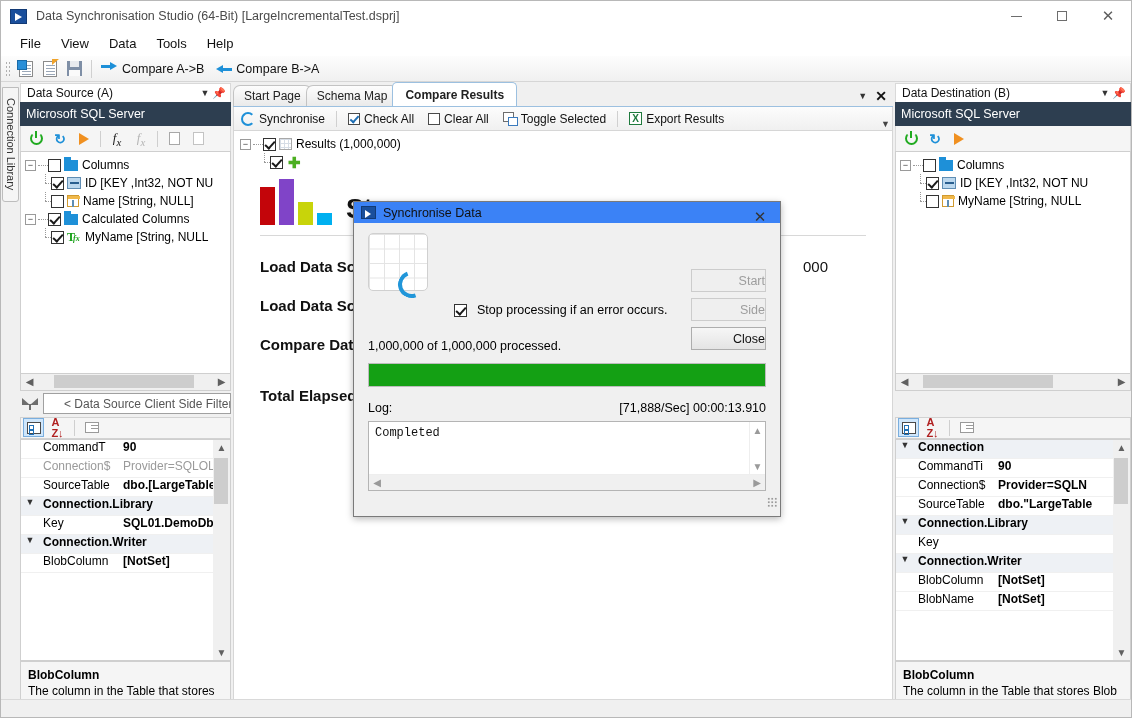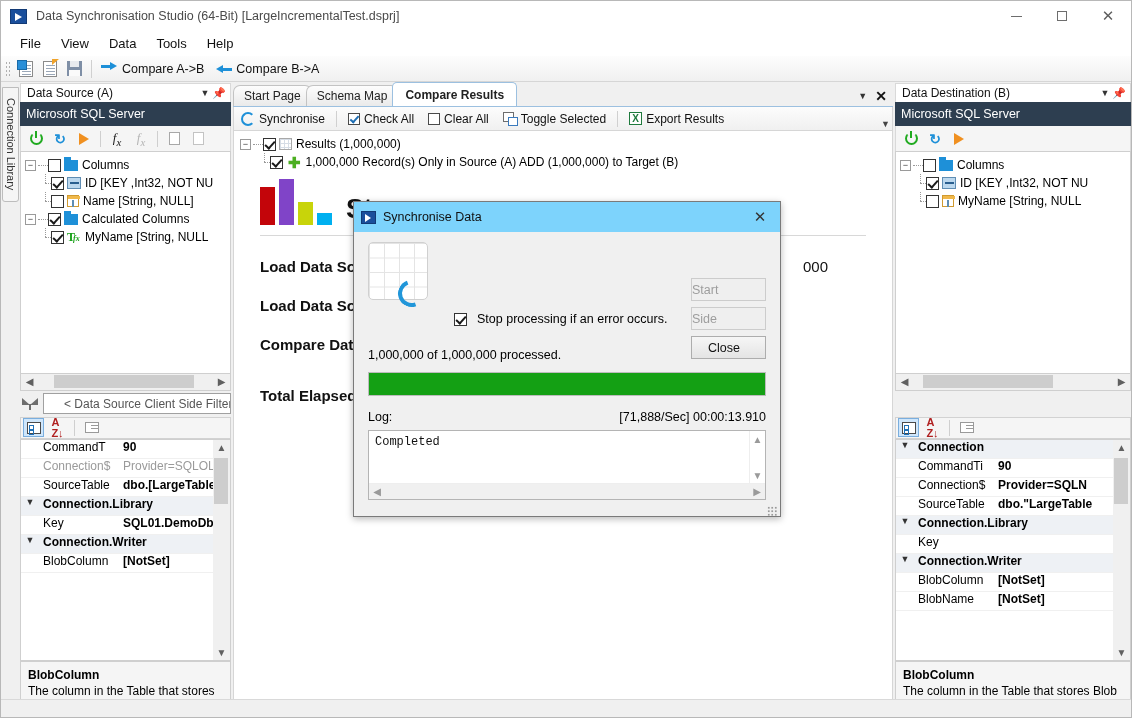--- a/index.html
+++ b/index.html
@@ -370,21 +370,21 @@
   .report-line.total .rl-label { width:175px; }
 
   
   .modal {
     position:absolute; left:352px; top:200px; width:428px; height:316px;
     background:#f0f0f0; border:1px solid #7a7a7a;
     box-shadow: 0 2px 7px rgba(0,0,0,0.28);
     z-index: 50;
   }
   .modal-title {
-    height: 30px; background:#7dd3fc; display:flex; align-items:center; padding-left:7px;
+    height: 21px; background:#3b82f6; display:flex; align-items:center; padding-left:7px;
     position:relative;
   }
   .modal-title .m-icon {
     width:15px;height:13px;background:#1a4f9c;margin-right:7px;position:relative;border:1px solid #123a75;
   }
   .modal-title .m-icon::after{content:"";position:absolute;left:3px;top:2.5px;width:0;height:0;
     border-left:6px solid #fff;border-top:4px solid transparent;border-bottom:4px solid transparent;}
   .modal-title .m-text { font-size:12.5px; color:#111; }
   .modal-close { position:absolute; right:0; top:0; width:40px; height:30px;
                  display:flex;align-items:center;justify-content:center; color:#333; font-size:15px; }
@@ -400,21 +400,21 @@
     position:absolute; left:30px; top:38px; width:27px;height:27px;
     border:4px solid #2196d9; border-radius:50%;
     border-top-color: transparent; border-right-color: transparent;
     transform: rotate(25deg);
   }
   .dlg-chk-row { position:absolute; left:100px; top:80px; display:flex; align-items:center; gap:7px; font-size:12.5px; }
   .dlg-processed { position:absolute; left:14px; top:116px; font-size:12.5px; }
   .dlg-btn {
     position:absolute; right:14px; width: 75px; height: 23px;
     border:1px solid #adadad; background: linear-gradient(to bottom,#f6f6f6,#e4e4e4);
-    display:flex; align-items:center; justify-content:flex-start; font-size:12.5px; color:#111;
+    display:flex; align-items:center; justify-content:flex-end; font-size:12.5px; color:#111;
   }
   .dlg-btn.disabled { color:#9d9d9d; background:#efefef; border-color:#cccccc; }
   .dlg-btn.b1 { top: 46px; }
   .dlg-btn.b2 { top: 75px; }
   .dlg-btn.b3 { top: 104px; padding-left: 16px; }
   .progress-outer {
     position:absolute; left:14px; right:14px; top:140px; height:24px;
     background:#e6e6e6; border:1px solid #bcbcbc;
   }
   .progress-fill { height:100%; background:#14a014; }
@@ -696,21 +696,20 @@
           <span class="expander">−</span>
           <span class="dotline"></span>
           <span class="cbx checked"></span>
           <span class="ico-grid"></span>
           <span>Results (1,000,000)</span>
         </div>
         <div class="res-row" style="padding-left:26px;">
           <span class="dotline-v"></span>
           <span class="cbx checked"></span>
           <span class="ico-plus">✚</span>
-          <span>1,000,000 Record(s) Only in Source (A) ADD (1,000,000) to Target (B)</span>
         </div>
 
         <div class="report">
           <div class="report-head">
             <div class="logo-bars">
               <i style="height:38px;background:#c3050a;"></i>
               <i style="height:46px;background:#8044c8;"></i>
               <i style="height:23px;background:#c8d40a;"></i>
               <i style="height:12px;background:#00b0f0;"></i>
             </div>

